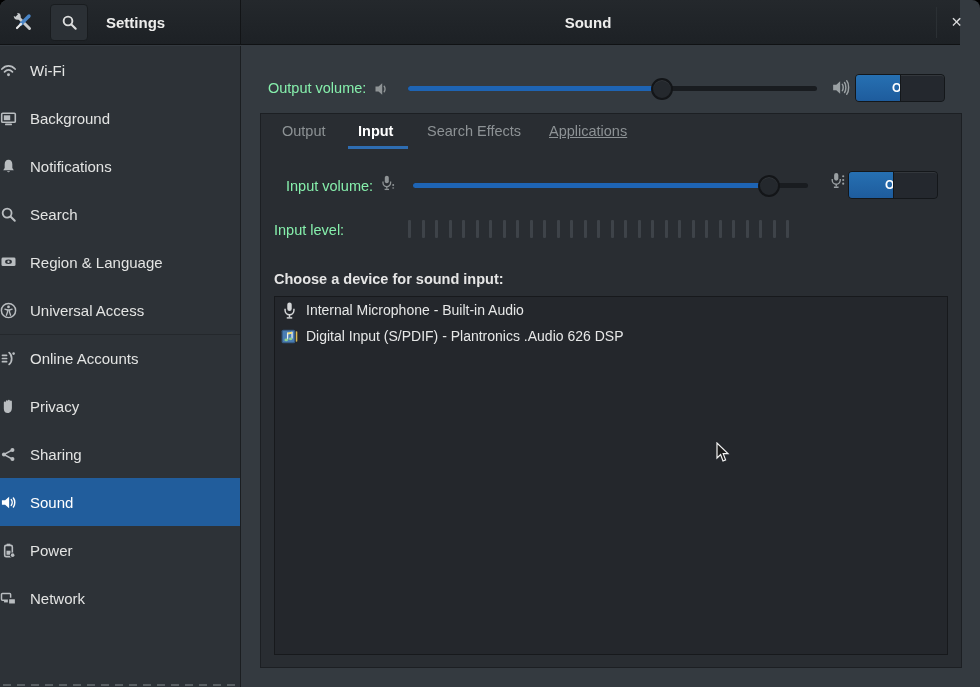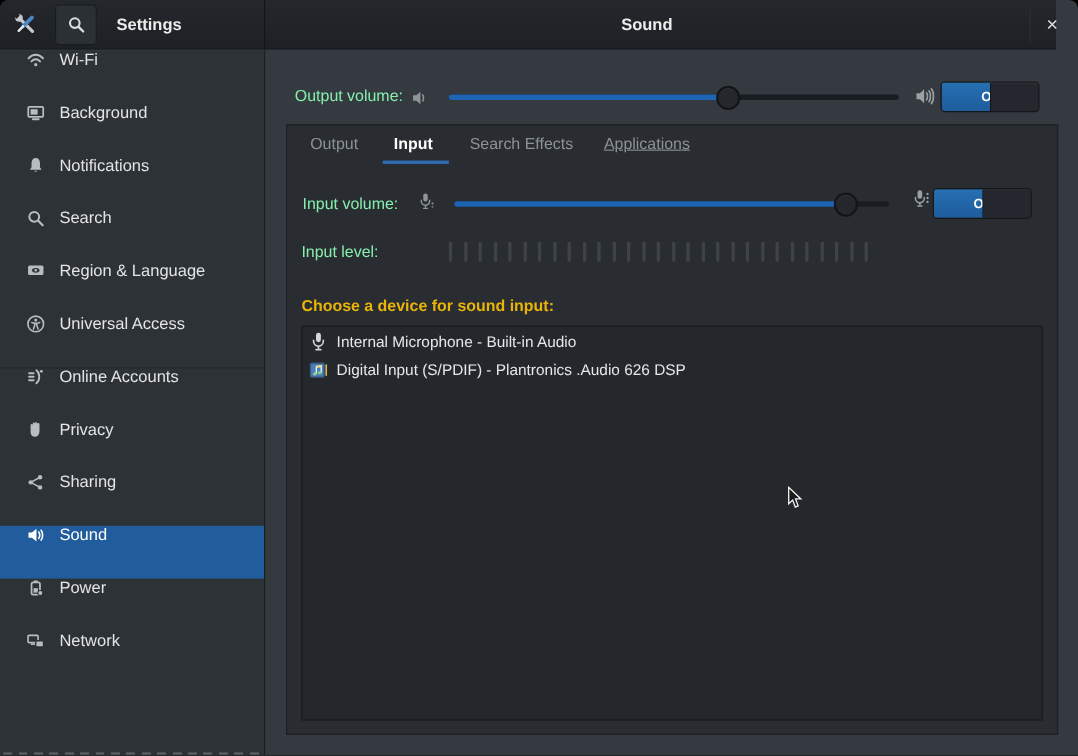--- a/index.html
+++ b/index.html
@@ -33,22 +33,22 @@
   .close-btn {
     position: absolute; left: 943px; top: 9px; width: 27px; height: 27px;
     color: #d9dadb; text-align: center; line-height: 27px; font-size: 14px; border-radius: 4px;
   }
   
   .sidebar {
     position: absolute; top: 46px; left: 0; width: 241px; height: 641px;
     background: #2d3237; border-right: 1px solid #1b1e21;
   }
   .side-item {
-    position: relative; height: 48px; display: flex; 
-    padding-left: 24px; gap: 13px; color: #e3e4e3; font-size: 15px;
+    position: relative; height: 48px; display: flex; align-items: center;
+    padding-left: 0; gap: 13px; color: #e3e4e3; font-size: 15px;
   }
   .side-item.selected { background: #215d9c; color: #ffffff; }
   .side-item.sep-above::before {
     content: ""; position: absolute; top: 0; left: 0; right: 0; height: 1px; background: #24282c;
   }
   .side-icon { width: 17px; height: 17px; display: inline-flex; flex: 0 0 auto; }
   .side-dashes {
     position: absolute; bottom: 1px; left: 3px; width: 235px; height: 2px;
     background: repeating-linear-gradient(90deg, #5a6064 0 8px, transparent 8px 14px);
   }
@@ -82,21 +82,21 @@
     position: absolute; left: 260px; top: 113px; width: 702px; height: 555px;
     background: #292d32; border: 1px solid #1c1f23;
   }
   .tab { position: absolute; top: 123px; color: #8d9295; font-size: 14.5px; }
   .tab.active { color: #ffffff; font-weight: 600; }
   .tab-underline { position: absolute; left: 348px; top: 146px; width: 60px; height: 3px; background: #2e6db2; }
   
   .level-meter { position: absolute; left: 408px; top: 220px; display: flex; gap: 10.5px; }
   .level-bar { width: 3px; height: 18px; background: #3e4349; border-radius: 1px; }
   
-  .devices-heading { position: absolute; left: 274px; top: 271px; font-weight: bold; color: #eab308; font-size: 14.5px; }
+  .devices-heading { position: absolute; left: 274px; top: 271px; font-weight: bold; color: #e5e5e5; font-size: 14.5px; }
   .device-list {
     position: absolute; left: 274px; top: 296px; width: 674px; height: 359px;
     background: #24272c; border: 1px solid #17191c;
   }
   .device-row {
     height: 26px; display: flex; align-items: center; gap: 7px;
     padding-left: 5px; color: #e6e7e7; font-size: 14px; text-align: center;
   }
   .device-row.selected { background: #215d9c; color: #ffffff; }
   .device-icon { width: 19px; height: 19px; display: inline-flex; flex: 0 0 auto; }
@@ -281,21 +281,21 @@
     <span class="handle-half"></span>
   </div>
 
   <div class="notebook"></div>
   <span class="tab" style="left:282px;">Output</span>
   <span class="tab active" style="left:358px;">Input</span>
   <span class="tab" style="left:427px;">Search Effects</span>
   <span class="tab" style="left:549px;text-decoration:underline;">Applications</span>
   <div class="tab-underline"></div>
 
-  <span class="row-label" style="left:275px; top:178px;">Input volume:</span>
+  <span class="row-label" style="left:286px; top:178px;">Input volume:</span>
   <span class="ilabel" style="left:379px; top:174px;">
     <svg viewBox="0 0 18 18" width="18" height="18">
       <rect x="5.8" y="1.8" width="4" height="7.4" rx="2" fill="#8f9496"></rect>
       <path d="M4 7.6 v1.2 a3.8 3.8 0 0 0 7.6 0 v-1.2" fill="none" stroke="#8f9496" stroke-width="1.3"></path>
       <line x1="7.8" y1="12.6" x2="7.8" y2="14.8" stroke="#8f9496" stroke-width="1.3"></line>
       <line x1="5.6" y1="15.4" x2="10" y2="15.4" stroke="#8f9496" stroke-width="1.3"></line>
       <circle cx="14.2" cy="11" r="1" fill="#8f9496"></circle>
       <circle cx="14.2" cy="14" r="1" fill="#6a6f72"></circle>
     </svg>
   </span>

